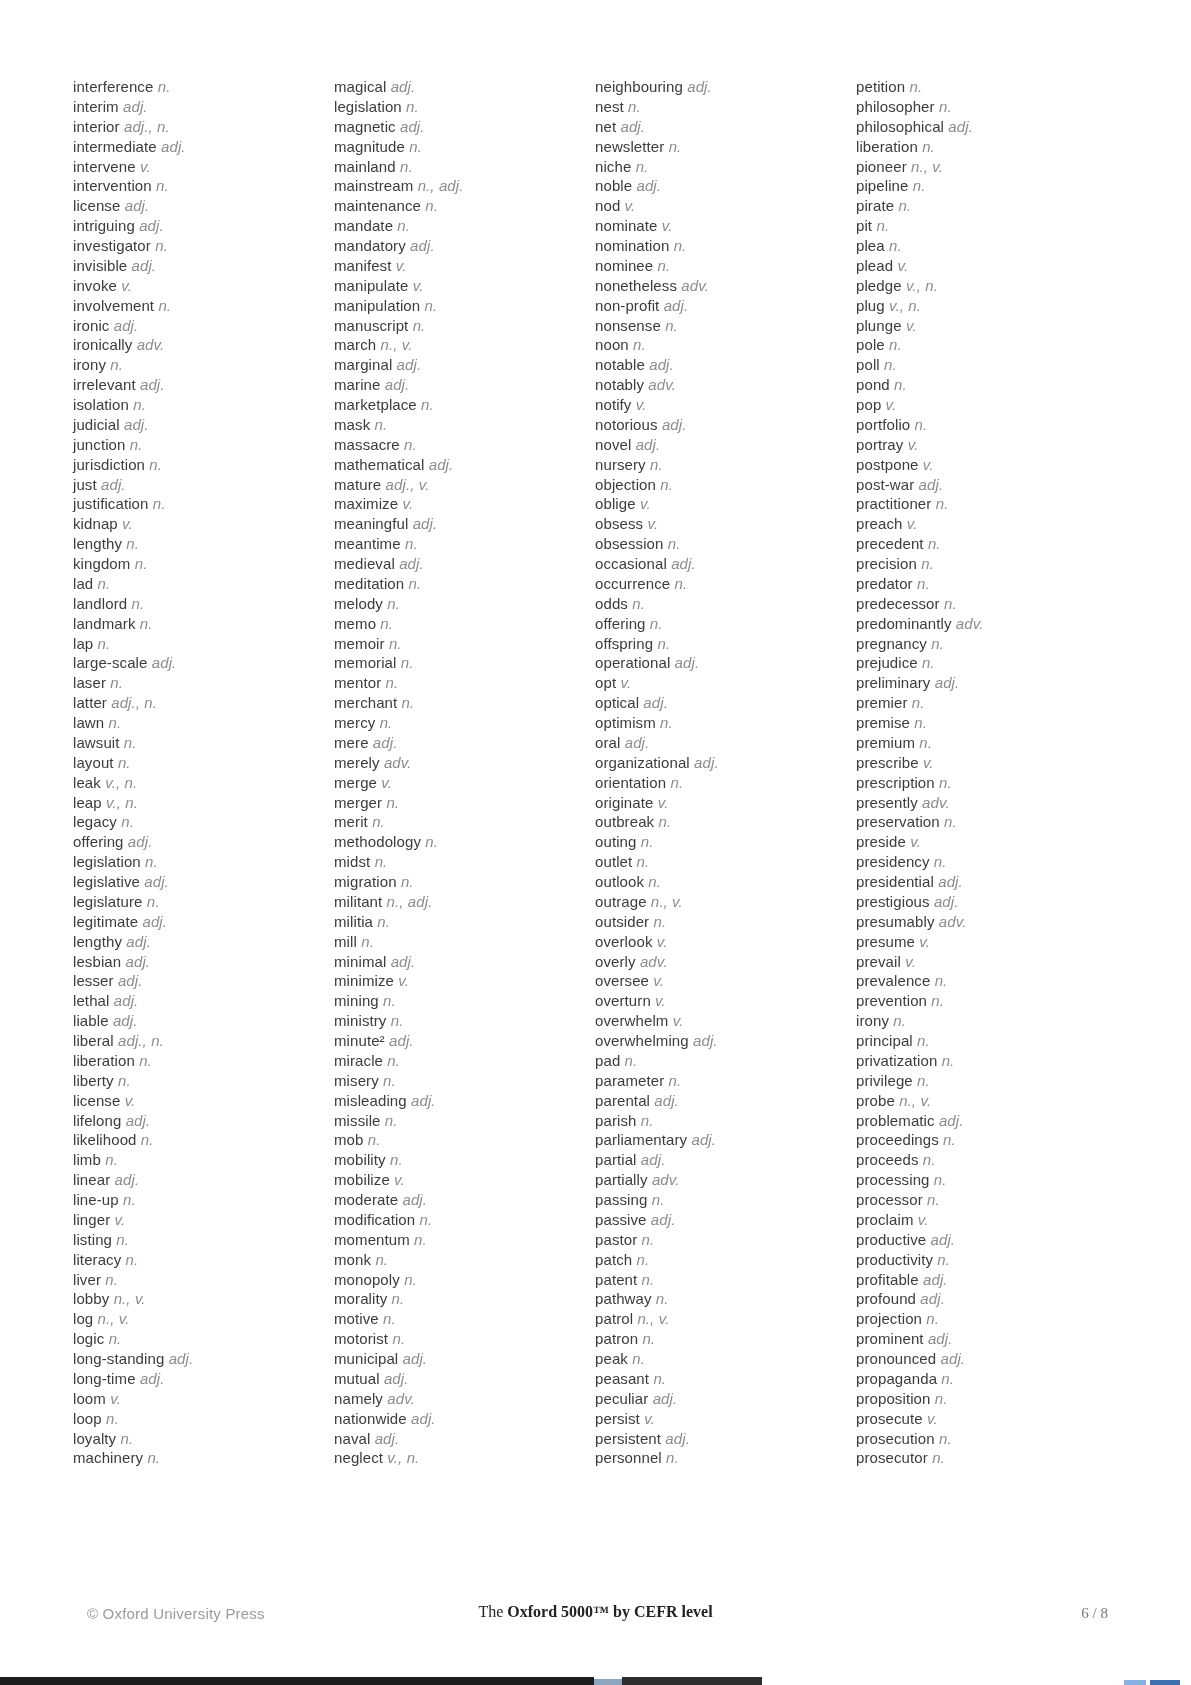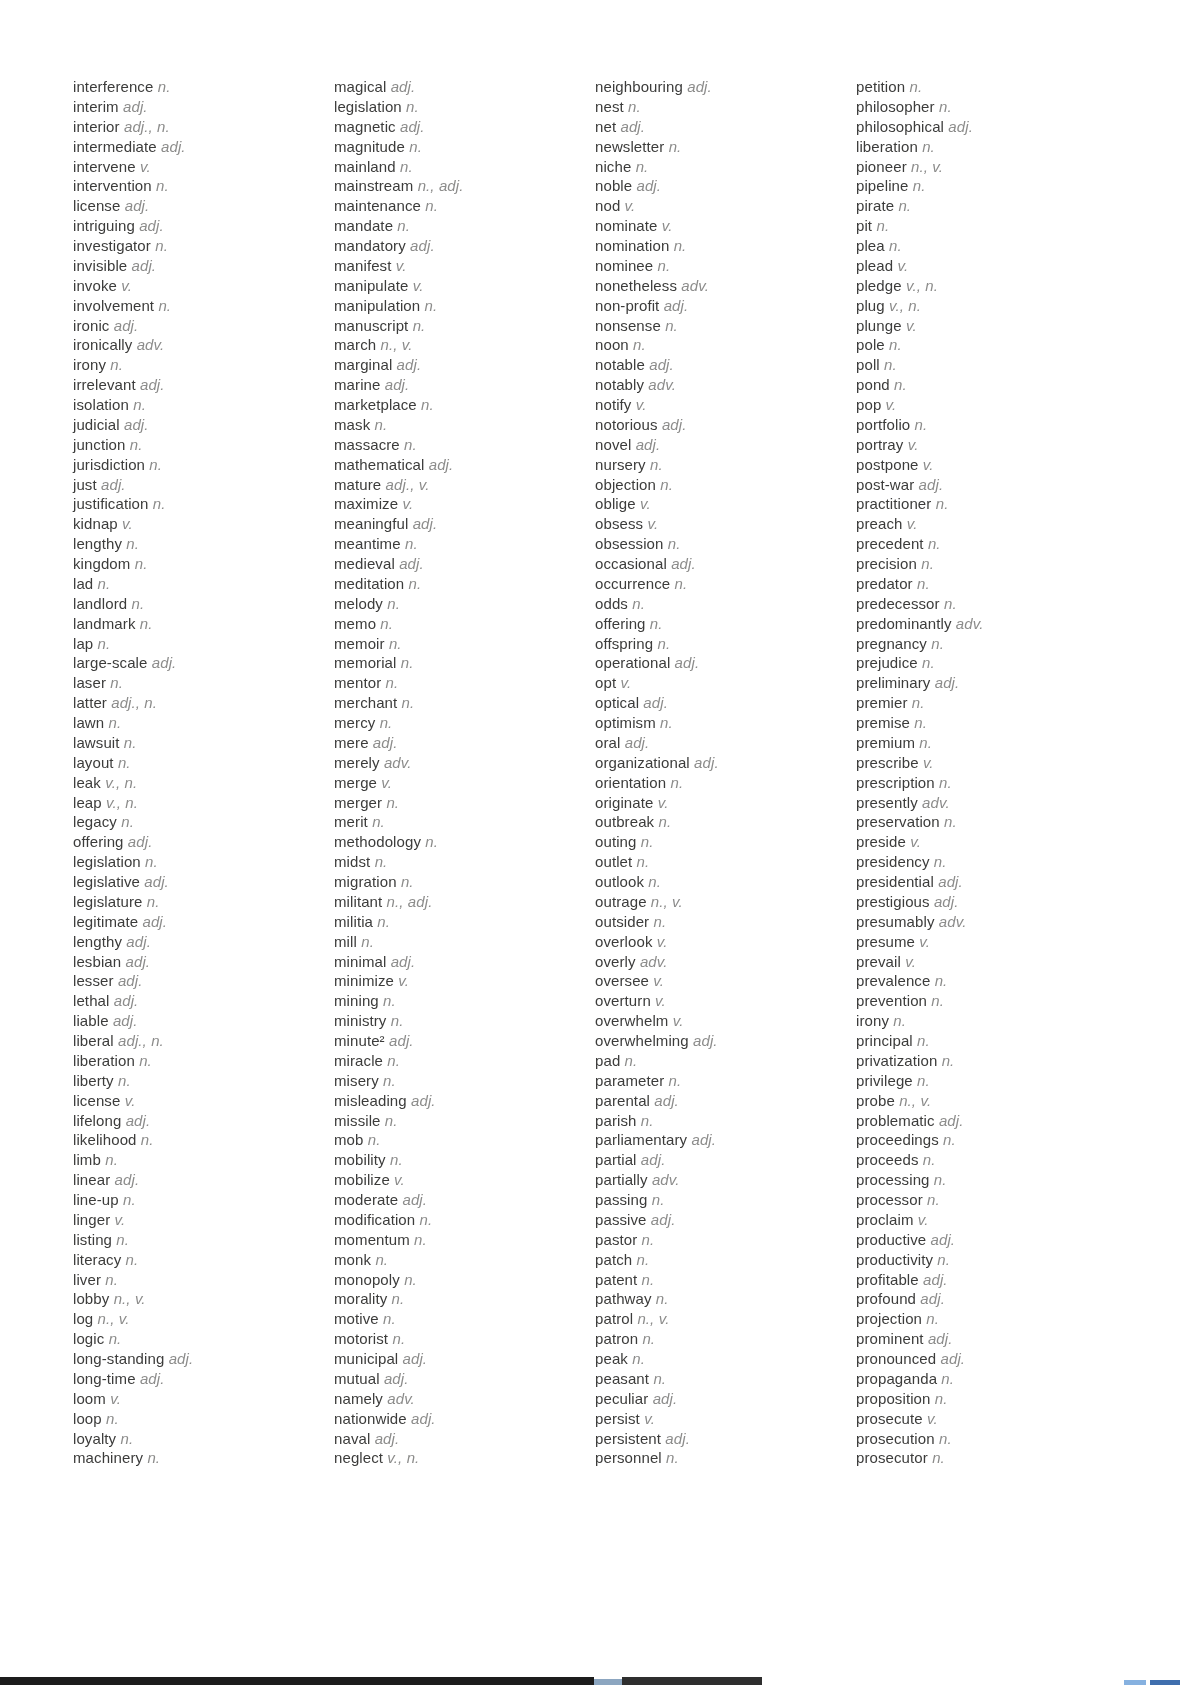--- a/index.html
+++ b/index.html
@@ -357,20 +357,25 @@
         <div class="entry"><span class="word">prominent</span> <span class="pos">adj.</span></div>
         <div class="entry"><span class="word">pronounced</span> <span class="pos">adj.</span></div>
         <div class="entry"><span class="word">propaganda</span> <span class="pos">n.</span></div>
         <div class="entry"><span class="word">proposition</span> <span class="pos">n.</span></div>
         <div class="entry"><span class="word">prosecute</span> <span class="pos">v.</span></div>
         <div class="entry"><span class="word">prosecution</span> <span class="pos">n.</span></div>
         <div class="entry"><span class="word">prosecutor</span> <span class="pos">n.</span></div>
       </div>
   </div>
 
+  <div class="footer">
+    <span class="footer-left">© Oxford University Press</span>
+    <span class="footer-center"><span>The </span><strong>Oxford 5000™ by CEFR level</strong></span>
+    <span class="footer-right">6 / 8</span>
+  </div>
 
   <div class="edge-strip">
     <div class="edge-dark-1"></div>
     <div class="edge-accent"></div>
     <div class="edge-dark-2"></div>
     <div class="edge-mark-1"></div>
     <div class="edge-mark-2"></div>
   </div>
 
 </div>

